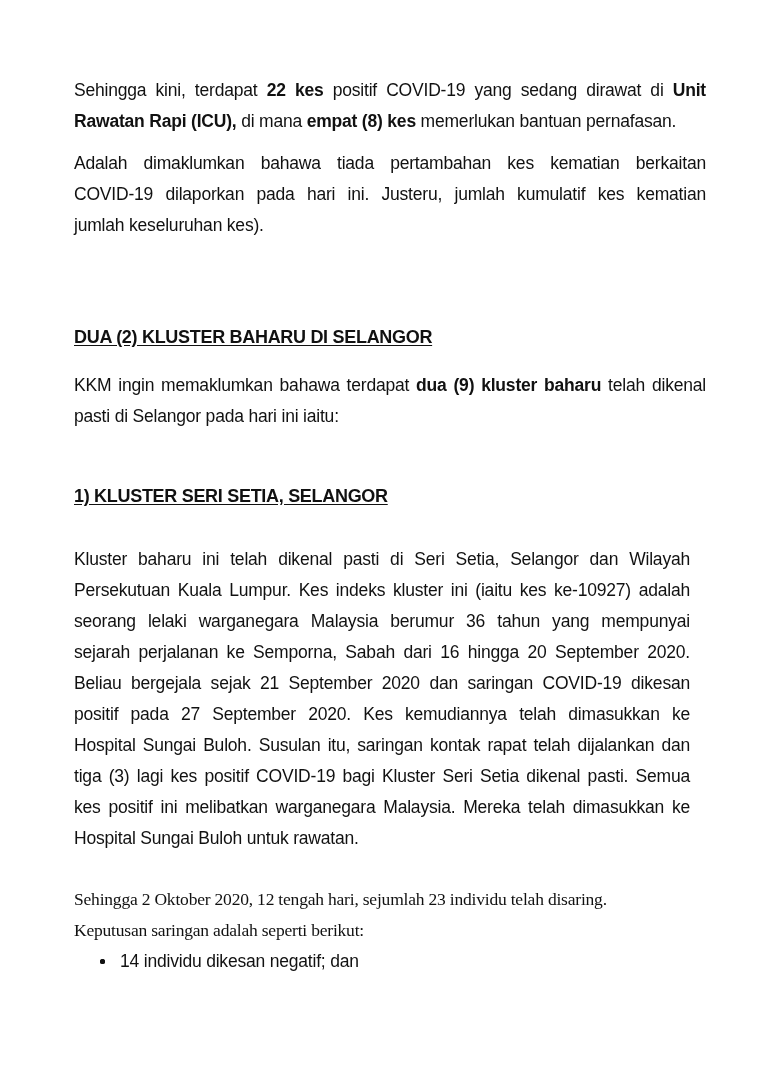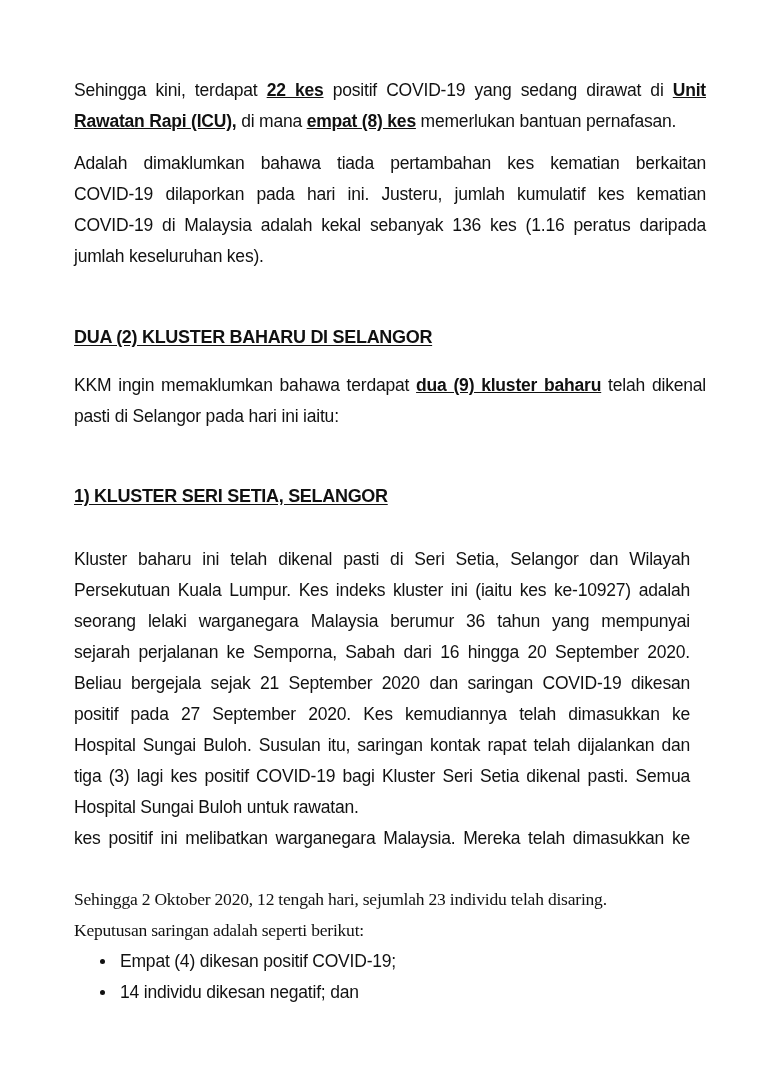--- a/index.html
+++ b/index.html
@@ -9,21 +9,21 @@
       font-size: 17.5px;
     }
     .doc { position: absolute; left: 74px; top: 0; width: 632px; }
     .p {
       position: absolute; left: 0; width: 632px; margin: 0;
       line-height: 31px; text-align: justify; text-align-last: auto;
       letter-spacing: -0.2px; font-stretch: condensed;
     }
     .p .line { display: block; text-align: justify; text-align-last: justify; white-space: nowrap; }
     .p .line.last { text-align-last: left; }
-    b { font-weight: bold; text-decoration: underline; }
+    b { font-weight: bold; }
     .heading {
       position: absolute; left: 0; margin: 0; font-weight: bold; font-size: 18px;
       text-decoration: underline; text-underline-offset: 2px; letter-spacing: -0.3px;
       line-height: 31px;
     }
     .bullets { position: absolute; left: 24px; top: 946px; margin: 0; padding: 0; list-style: none; }
     .bullets li { position: relative; line-height: 31px; padding-left: 22px; letter-spacing: -0.2px; }
     .bullet-dot {
       position: absolute; left: 2px; top: 13px; width: 5px; height: 5px;
       border-radius: 50%; background: #111111;
@@ -35,21 +35,20 @@
 <div class="doc">
 
   <p class="p" style="top:75px;">
     <span class="line"><span>Sehingga kini, terdapat </span><b>22 kes</b><span> positif COVID-19 yang sedang dirawat di </span><b>Unit</b></span>
     <span class="line last"><b>Rawatan Rapi (ICU),</b><span> di mana </span><b>empat (8) kes</b><span> memerlukan bantuan pernafasan.</span></span>
   </p>
 
   <p class="p" style="top:148px;">
     <span class="line">Adalah dimaklumkan bahawa tiada pertambahan kes kematian berkaitan</span>
     <span class="line">COVID-19 dilaporkan pada hari ini. Justeru, jumlah kumulatif kes kematian</span>
-    <span class="line">COVID-19 di Malaysia adalah kekal sebanyak 136 kes (1.16 peratus daripada</span>
     <span class="line last">jumlah keseluruhan kes).</span>
   </p>
 
   <h2 class="heading" style="top:322px;">DUA (2) KLUSTER BAHARU DI SELANGOR</h2>
 
   <p class="p" style="top:370px;">
     <span class="line"><span>KKM ingin memaklumkan bahawa terdapat </span><b>dua (9) kluster baharu</b><span> telah dikenal</span></span>
     <span class="line last">pasti di Selangor pada hari ini iaitu:</span>
   </p>
 
@@ -57,27 +56,27 @@
 
   <p class="p" style="top:544px; width:616px;">
     <span class="line">Kluster baharu ini telah dikenal pasti di Seri Setia, Selangor dan Wilayah</span>
     <span class="line">Persekutuan Kuala Lumpur. Kes indeks kluster ini (iaitu kes ke-10927) adalah</span>
     <span class="line">seorang lelaki warganegara Malaysia berumur 36 tahun yang mempunyai</span>
     <span class="line">sejarah perjalanan ke Semporna, Sabah dari 16 hingga 20 September 2020.</span>
     <span class="line">Beliau bergejala sejak 21 September 2020 dan saringan COVID-19 dikesan</span>
     <span class="line">positif pada 27 September 2020. Kes kemudiannya telah dimasukkan ke</span>
     <span class="line">Hospital Sungai Buloh. Susulan itu, saringan kontak rapat telah dijalankan dan</span>
     <span class="line">tiga (3) lagi kes positif COVID-19 bagi Kluster Seri Setia dikenal pasti. Semua</span>
+    <span class="line">kes positif ini melibatkan warganegara Malaysia. Mereka telah dimasukkan ke</span>
     <span class="line last">Hospital Sungai Buloh untuk rawatan.</span>
-    <span class="line">kes positif ini melibatkan warganegara Malaysia. Mereka telah dimasukkan ke</span>
   </p>
 
   <p class="p" style="top:884px; width:620px;font-family:Liberation Serif, serif;">
     <span class="line last">Sehingga 2 Oktober 2020, 12 tengah hari, sejumlah 23 individu telah disaring.</span>
     <span class="line last">Keputusan saringan adalah seperti berikut:</span>
   </p>
 
   <ul class="bullets">
-    <li><span class="bullet-dot"></span><span>Empat (4) dikesan positif COVID-19;</span></li>
+    <li><span class="bullet-dot"></span></li>
     <li><span class="bullet-dot"></span><span>14 individu dikesan negatif; dan</span></li>
   </ul>
 
 </div>
 
 </body></html>

